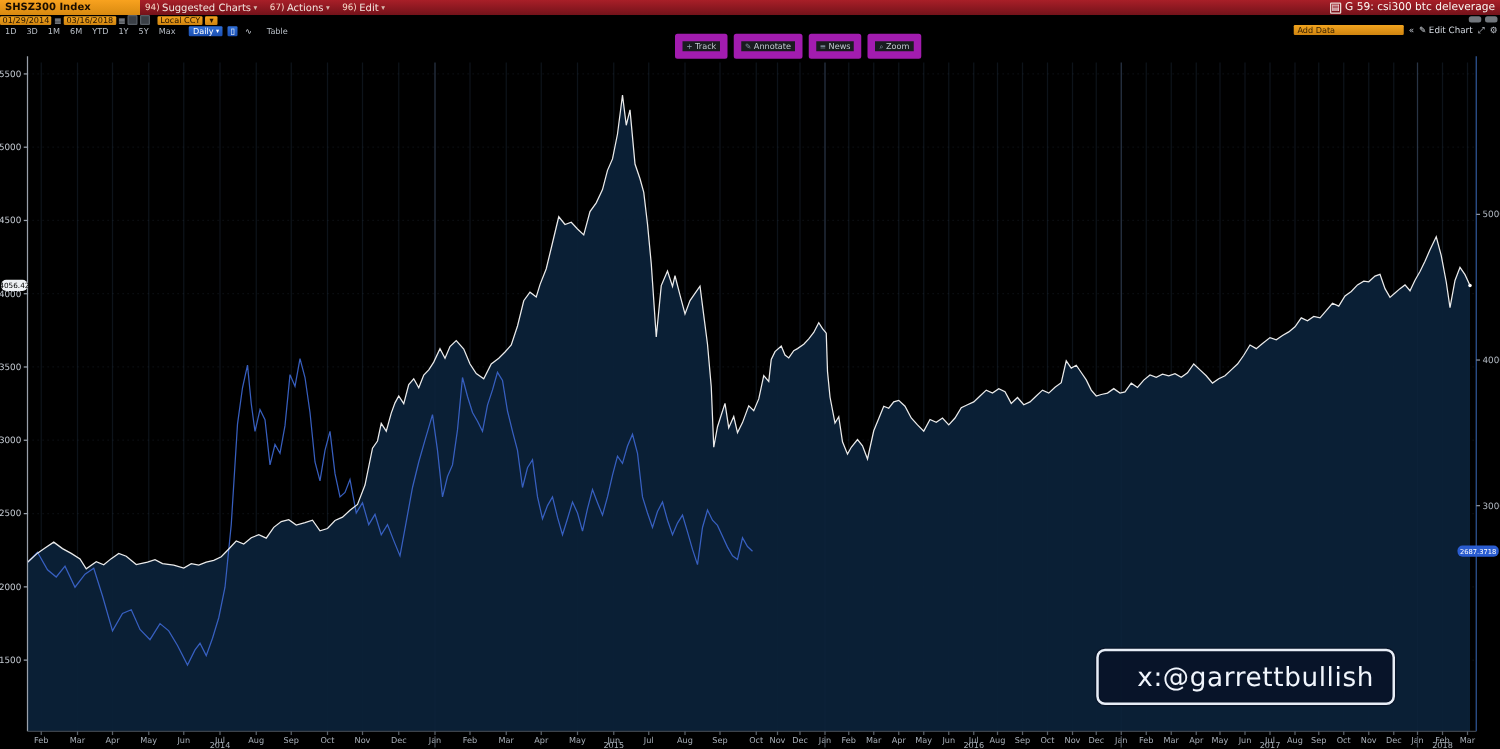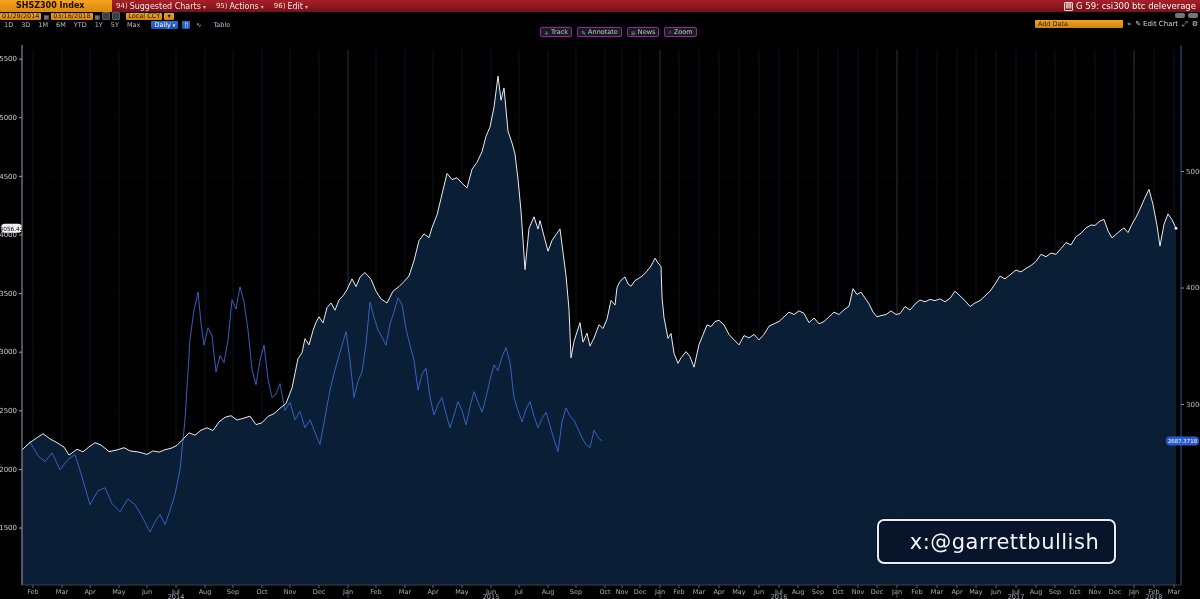--- a/index.html
+++ b/index.html
@@ -3,21 +3,21 @@
 <meta charset="utf-8">
 <style>
   html,body{margin:0;padding:0;background:#000;width:1200px;height:599px;overflow:hidden;
     font-family:"DejaVu Sans",sans-serif;-webkit-font-smoothing:none;}
   #stage{position:relative;width:1200px;height:599px;background:#000;}
   
   .topbar{position:absolute;left:0;top:0;width:1200px;height:12px;
     background:linear-gradient(#a81f28,#74121a);z-index:5;}
   .ticker-seg{position:absolute;left:0;top:0;width:112px;height:12px;
     background:linear-gradient(#f8a21f,#d98a10);color:#1a0d00;font-size:8px;line-height:12px;
-    padding-left:16px;font-weight:bold;box-sizing:border-box;}
+    padding-left:4px;font-weight:bold;box-sizing:border-box;}
   .menus{position:absolute;left:116px;top:0;height:12px;display:flex;gap:10px;align-items:center;}
   .menu{display:flex;align-items:center;gap:2px;color:#f2e4de;font-size:8px;cursor:default;}
   .menu .num{color:#f7d9c8;font-size:7px;}
   .menu .caret{color:#d8b8ae;font-size:6px;}
   .chart-title{position:absolute;right:4px;top:0;height:12px;display:flex;align-items:center;gap:3px;
     color:#fbf6f2;font-size:8.5px;}
   .chart-title .ic{color:#fff;font-size:7px;border:1px solid #e8d9d4;width:7px;height:7px;line-height:7px;
     text-align:center;border-radius:1px;}
   
   .row2{position:absolute;left:0;top:12px;width:1200px;height:8px;z-index:5;display:flex;align-items:center;}
@@ -35,21 +35,21 @@
   .iconbtn{height:8px;line-height:8px;font-size:6.5px;color:#cfd5dd;padding:0 2px;margin-left:4px;border-radius:1px;}
   .iconbtn.blue{background:linear-gradient(#2f6fd8,#1c4fb0);color:#fff;}
   .tablebtn{color:#b9bfc7;font-size:6.5px;margin-left:10px;}
   .r3right{position:absolute;right:2px;top:20px;display:flex;align-items:center;gap:4px;z-index:6;padding-left:27px;}
   .adddata{background:linear-gradient(#f2a41f,#cf8410);color:#3a2300;font-size:6.5px;height:8px;line-height:8px;
     width:82px;padding:0 3px;border-radius:1px;}
   .r3ic{color:#c8cdd5;font-size:7px;}
   .editchart{color:#d3d8df;font-size:7px;display:flex;gap:2px;align-items:center;}
   
   .row4{position:absolute;left:540px;top:27px;height:9px;display:flex;gap:5px;z-index:5;}
-  .tool{display:flex;align-items:center;gap:2px;background:#191c1f;border:1px solid #a21caf;border-radius:2px;
+  .tool{display:flex;align-items:center;gap:2px;background:#191c1f;border:6px solid #a21caf;border-radius:2px;
     color:#c2c8d0;font-size:6.5px;height:8px;padding:0 3px;}
   .tool .tic{color:#8fa0b2;font-size:6px;}
   
   .legend{position:absolute;left:24px;top:35px;z-index:6;}
   .legend-header{color:#c5cbd3;font-size:6.5px;margin-left:60px;margin-bottom:1px;}
   .legend-row{display:flex;align-items:center;height:7px;font-size:6.5px;color:#d7dbe2;cursor:default;}
   .legend-row .sw{width:5px;height:5px;margin-right:3px;flex:none;}
   .legend-row .nm{min-width:130px;}
   .legend-row .val{margin-left:4px;}
   
@@ -288,21 +288,21 @@
 
   <div class="topbar">
     <div class="ticker-seg">SHSZ300 Index</div>
     <div class="menus">
       <div class="menu">
         <span class="num">94)</span>
         <span>Suggested Charts</span>
         <span class="caret">▾</span>
       </div>
       <div class="menu">
-        <span class="num">95)</span>
+        <span class="num">67)</span>
         <span>Actions</span>
         <span class="caret">▾</span>
       </div>
       <div class="menu">
         <span class="num">96)</span>
         <span>Edit</span>
         <span class="caret">▾</span>
       </div>
     </div>
     <div class="chart-title">

